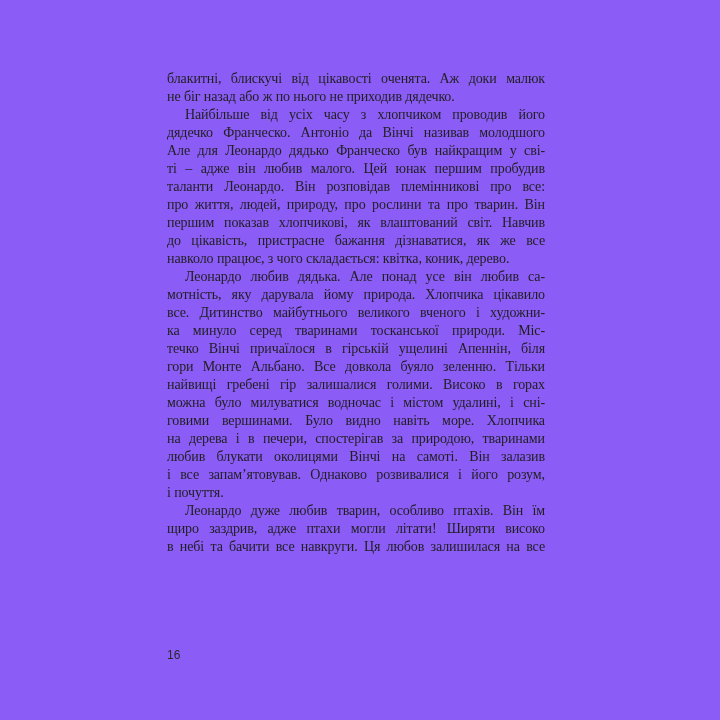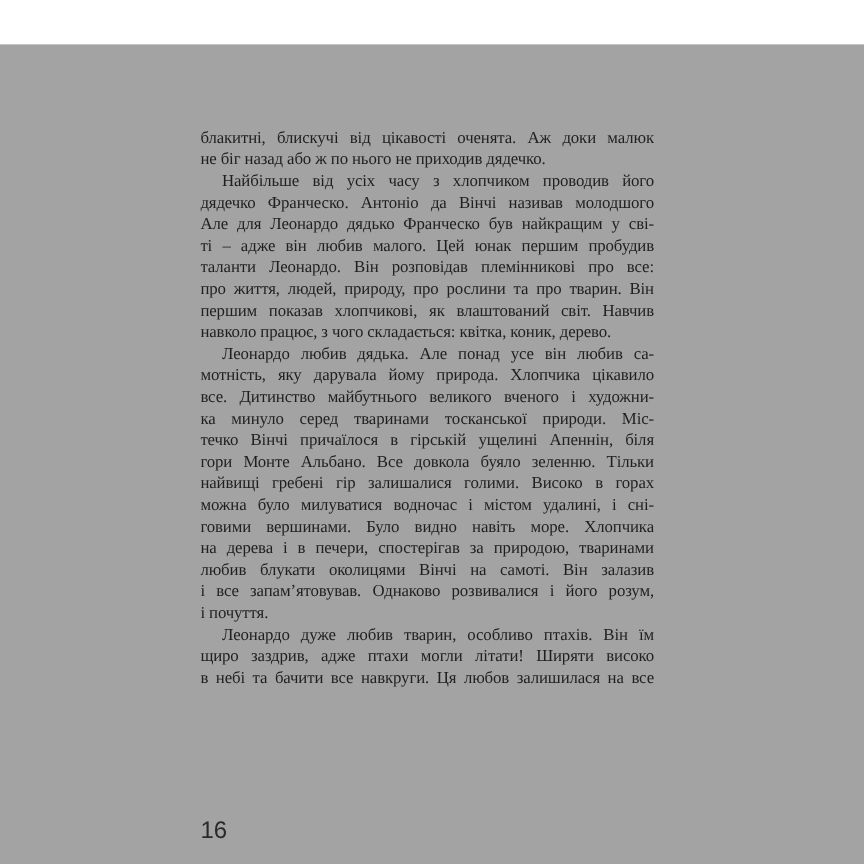--- a/index.html
+++ b/index.html
@@ -9,22 +9,21 @@
   body {
     width: 720px;
     height: 720px;
     background: #ffffff;
     overflow: hidden;
     position: relative;
   }
   .book-page {
     position: absolute;
     inset: 0;
-    background: #a3a3a3;
-    margin-top: 37px;
+    background: #8b5cf6;
   }
   .text-block {
     position: absolute;
     left: 167px;
     top: 70px;
     width: 378px;
     color: #1f1f1f;
     font-family: "Liberation Serif", "DejaVu Serif", serif;
   }
   .text-line {
@@ -40,21 +39,21 @@
     text-align-last: left;
   }
   .text-line.first-indent {
     text-indent: 18px;
   }
   .page-number {
     position: absolute;
     left: 167px;
     top: 646px;
     font-family: "Liberation Sans", "DejaVu Sans", sans-serif;
-    font-size: 20px;
+    font-size: 12px;
     line-height: 18px;
     color: #2a2a2a;
   }
 </style>
 </head>
 <body>
 
 <div class="book-page">
   <div class="text-block" id="text-block">
       <div>
@@ -62,20 +61,21 @@
         <div class="text-line para-end">не біг назад або ж по нього не приходив дядечко.</div>
       </div>
       <div>
         <div class="text-line first-indent">Найбільше від усіх часу з хлопчиком проводив його</div>
         <div class="text-line">дядечко Франческо. Антоніо да Вінчі називав молодшого</div>
         <div class="text-line">Але для Леонардо дядько Франческо був найкращим у сві-</div>
         <div class="text-line">ті – адже він любив малого. Цей юнак першим пробудив</div>
         <div class="text-line">таланти Леонардо. Він розповідав племінникові про все:</div>
         <div class="text-line">про життя, людей, природу, про рослини та про тварин. Він</div>
         <div class="text-line">першим показав хлопчикові, як влаштований світ. Навчив</div>
+        <div class="text-line">до цікавість, пристрасне бажання дізнаватися, як же все</div>
         <div class="text-line para-end">навколо працює, з чого складається: квітка, коник, дерево.</div>
       </div>
       <div>
         <div class="text-line first-indent">Леонардо любив дядька. Але понад усе він любив са-</div>
         <div class="text-line">мотність, яку дарувала йому природа. Хлопчика цікавило</div>
         <div class="text-line">все. Дитинство майбутнього великого вченого і художни-</div>
         <div class="text-line">ка минуло серед тваринами тосканської природи. Міс-</div>
         <div class="text-line">течко Вінчі причаїлося в гірській ущелині Апеннін, біля</div>
         <div class="text-line">гори Монте Альбано. Все довкола буяло зеленню. Тільки</div>
         <div class="text-line">найвищі гребені гір залишалися голими. Високо в горах</div>

